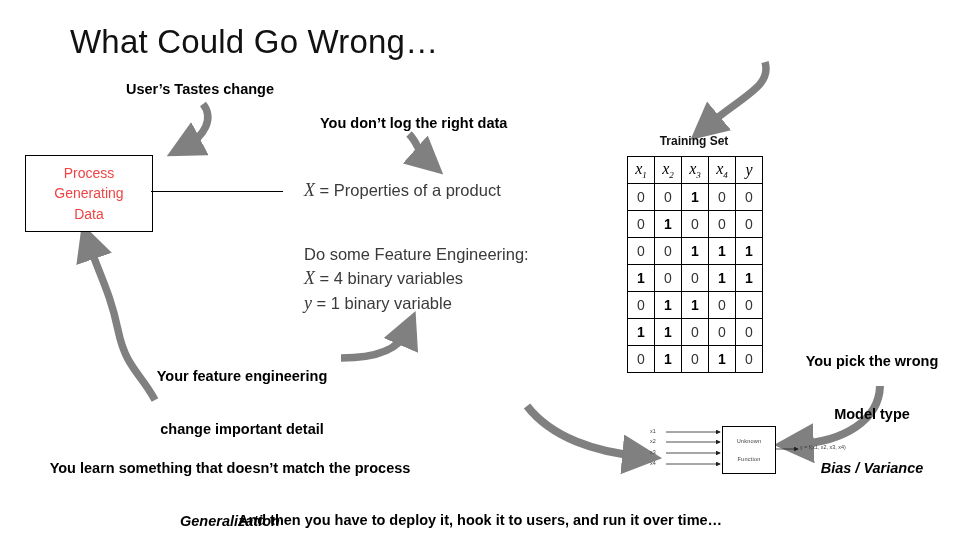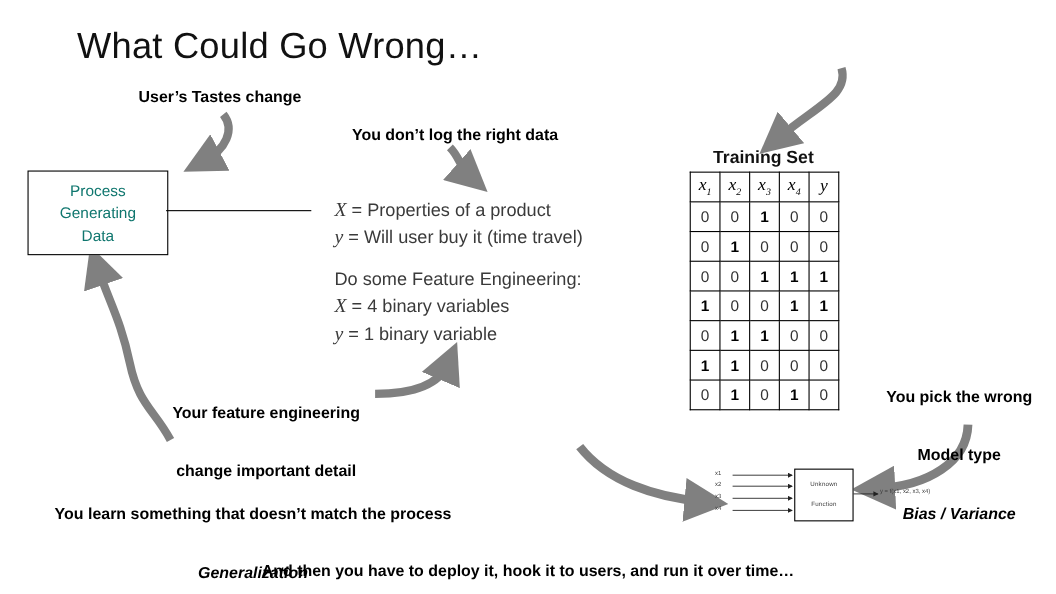--- a/index.html
+++ b/index.html
@@ -20,30 +20,30 @@
   
   .note{font-size:14.5px;font-weight:600;color:#000;text-align:center;}
   .note-l{font-size:14.5px;font-weight:600;color:#000;text-align:left;}
   .ital{font-style:italic;font-weight:700;text-align:center;}
 
   
   #process-box{
     left:25px;top:155px;width:126px;height:75px;
     border:1.6px solid #000;background:#fff;
     display:flex;flex-direction:column;align-items:center;justify-content:center;
-    font-size:14px;line-height:1.45;color:#0f766e;
+    font-size:14px;line-height:1.45;color:#ef4444;
   }
   #process-line{left:151px;top:191px;width:132px;height:0;border-top:1.3px solid #000;}
 
   
   .eqblock{position:absolute;font-size:16.5px;color:#3a3a3a;line-height:1.38;}
   .eqblock .v{font-family:"Liberation Serif", serif;font-style:italic;font-size:18px;}
 
   
-  #ts-label{left:627px;top:134px;width:134px;text-align:center;font-size:16px;font-weight:600;color:#111;}
+  #ts-label{left:627px;top:134px;width:134px;text-align:center;font-size:12px;font-weight:600;color:#111;}
   #ts-table{left:627px;top:156px;border-collapse:collapse;}
   #ts-table td,#ts-table th{
     width:26px;height:26px;border:1.4px solid #000;text-align:center;vertical-align:middle;
     font-size:14px;padding:0;background:#fff;
   }
   #ts-table th{font-family:"Liberation Serif", serif;font-style:italic;font-weight:400;font-size:16px;}
   #ts-table th sub{font-size:9px;}
   #ts-table td.zero{font-weight:300;color:#333;}
   #ts-table td.one{font-weight:700;color:#000;}
 
@@ -112,21 +112,20 @@
 
   <div class="abs" id="process-box">
     <div>Process</div>
     <div>Generating</div>
     <div>Data</div>
   </div>
   <div class="abs" id="process-line"></div>
 
   <div class="eqblock" id="eq-block-1" style="left:304px;top:178px;">
       <div><span class="v">X</span><span> = Properties of a product</span></div>
-      <div><span class="v">y</span><span> = Will user buy it (time travel)</span></div>
     </div>
 
   <div class="eqblock" id="eq-block-2" style="left:304px;top:243px;">
       <div>Do some Feature Engineering:</div>
       <div><span class="v">X</span><span> = 4 binary variables</span></div>
       <div><span class="v">y</span><span> = 1 binary variable</span></div>
     </div>
 
   <div class="t" id="ts-label">Training Set</div>
   <table class="abs" id="ts-table">

